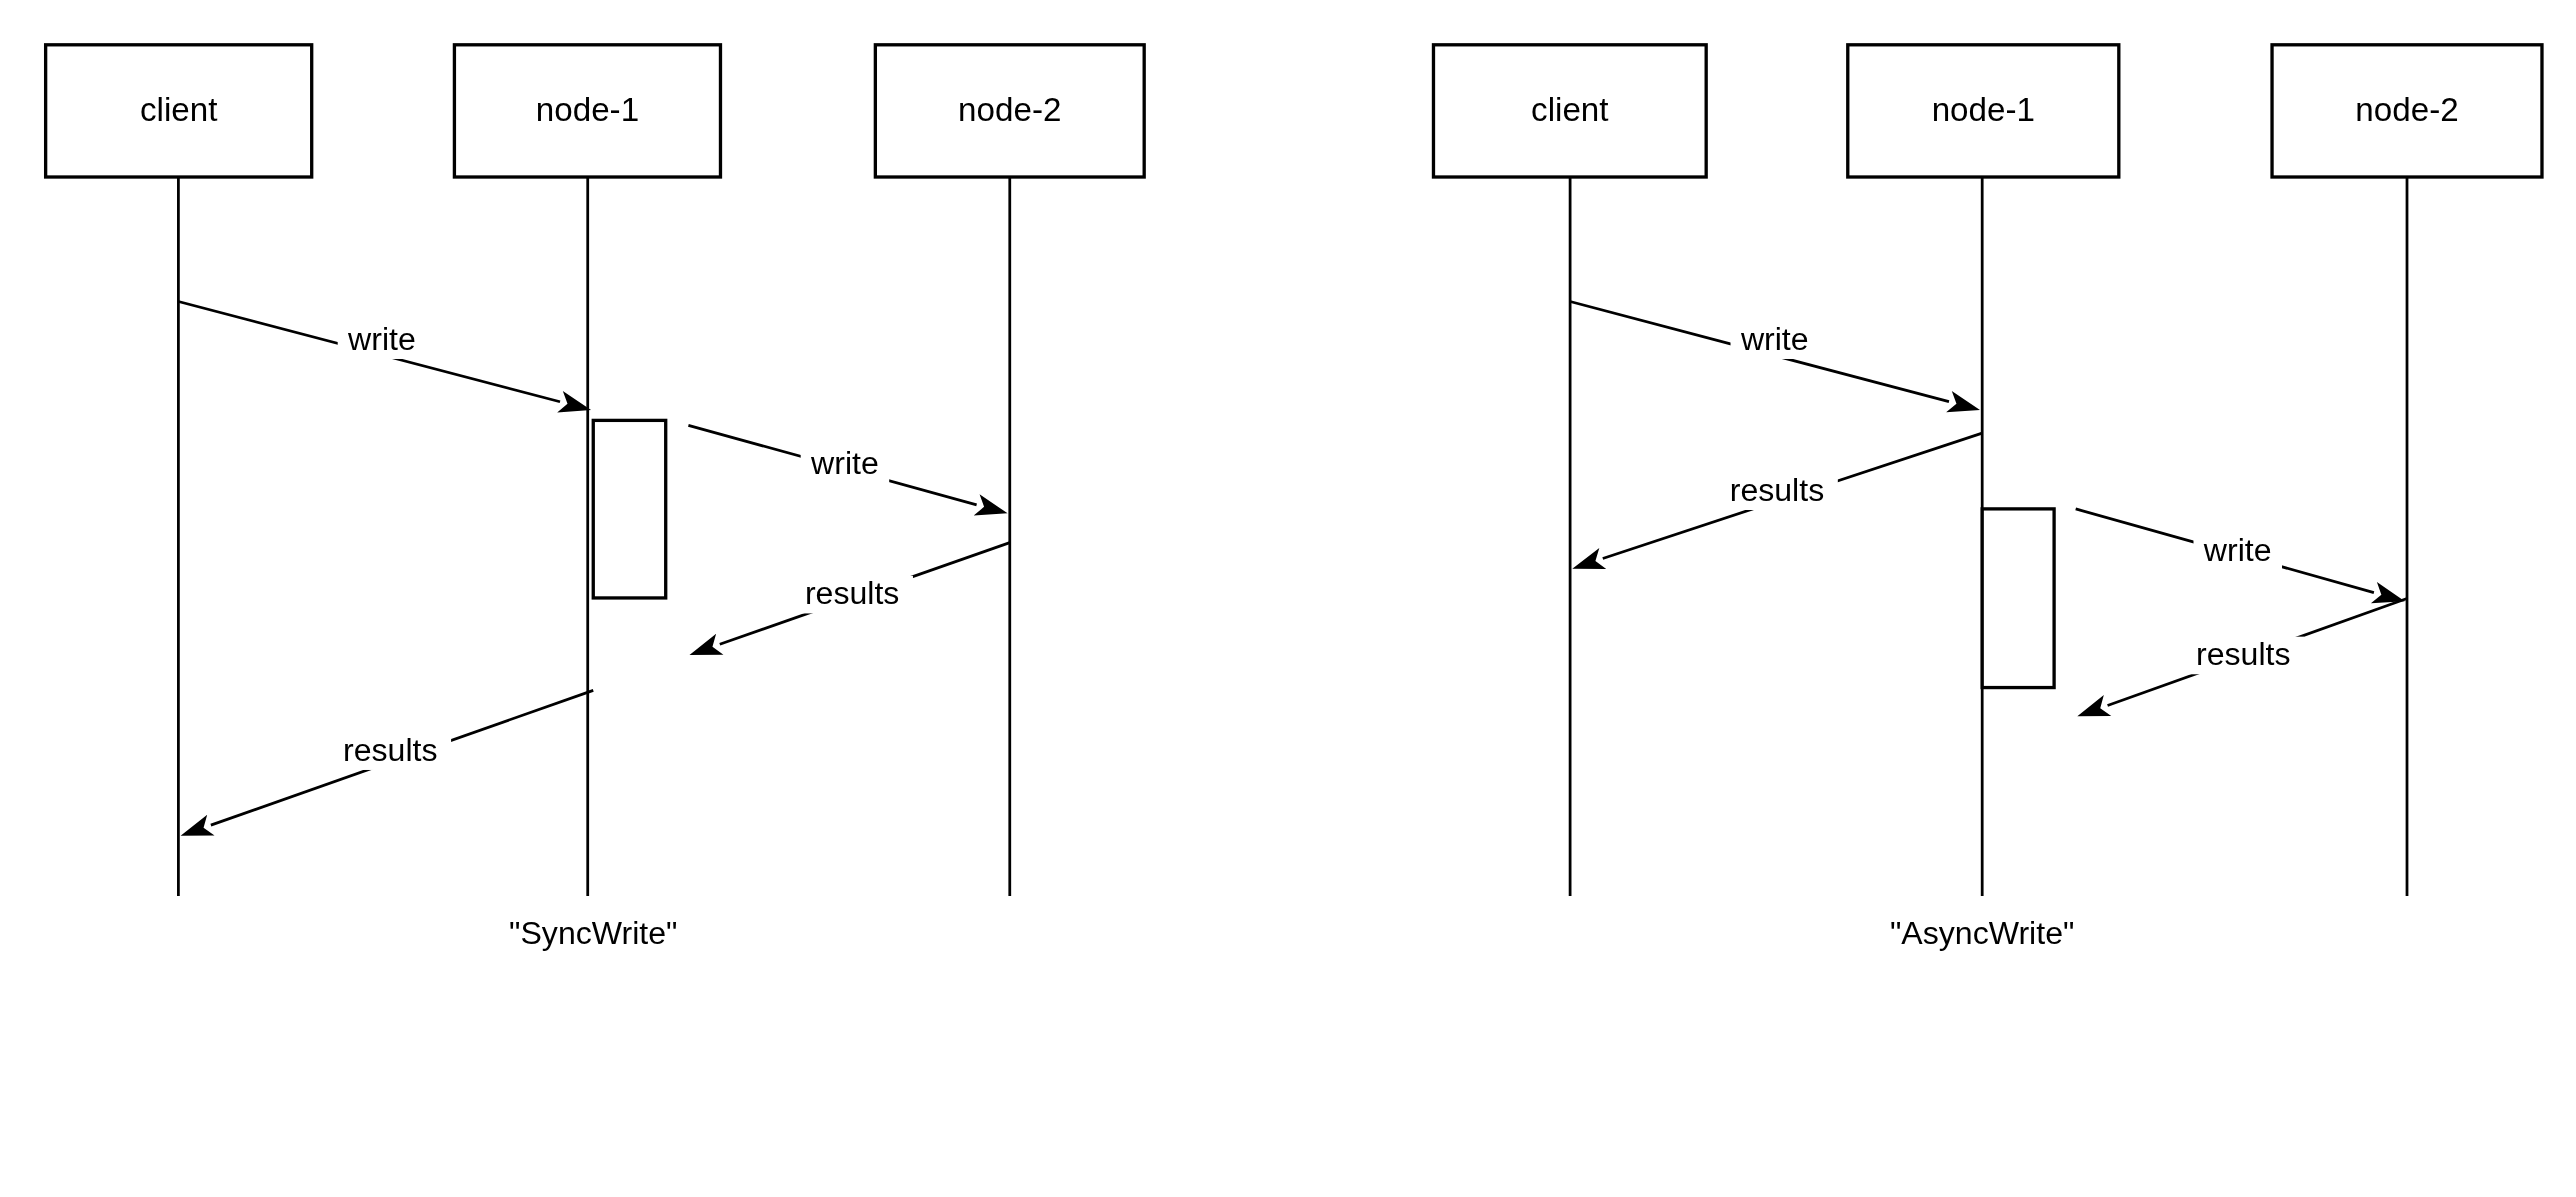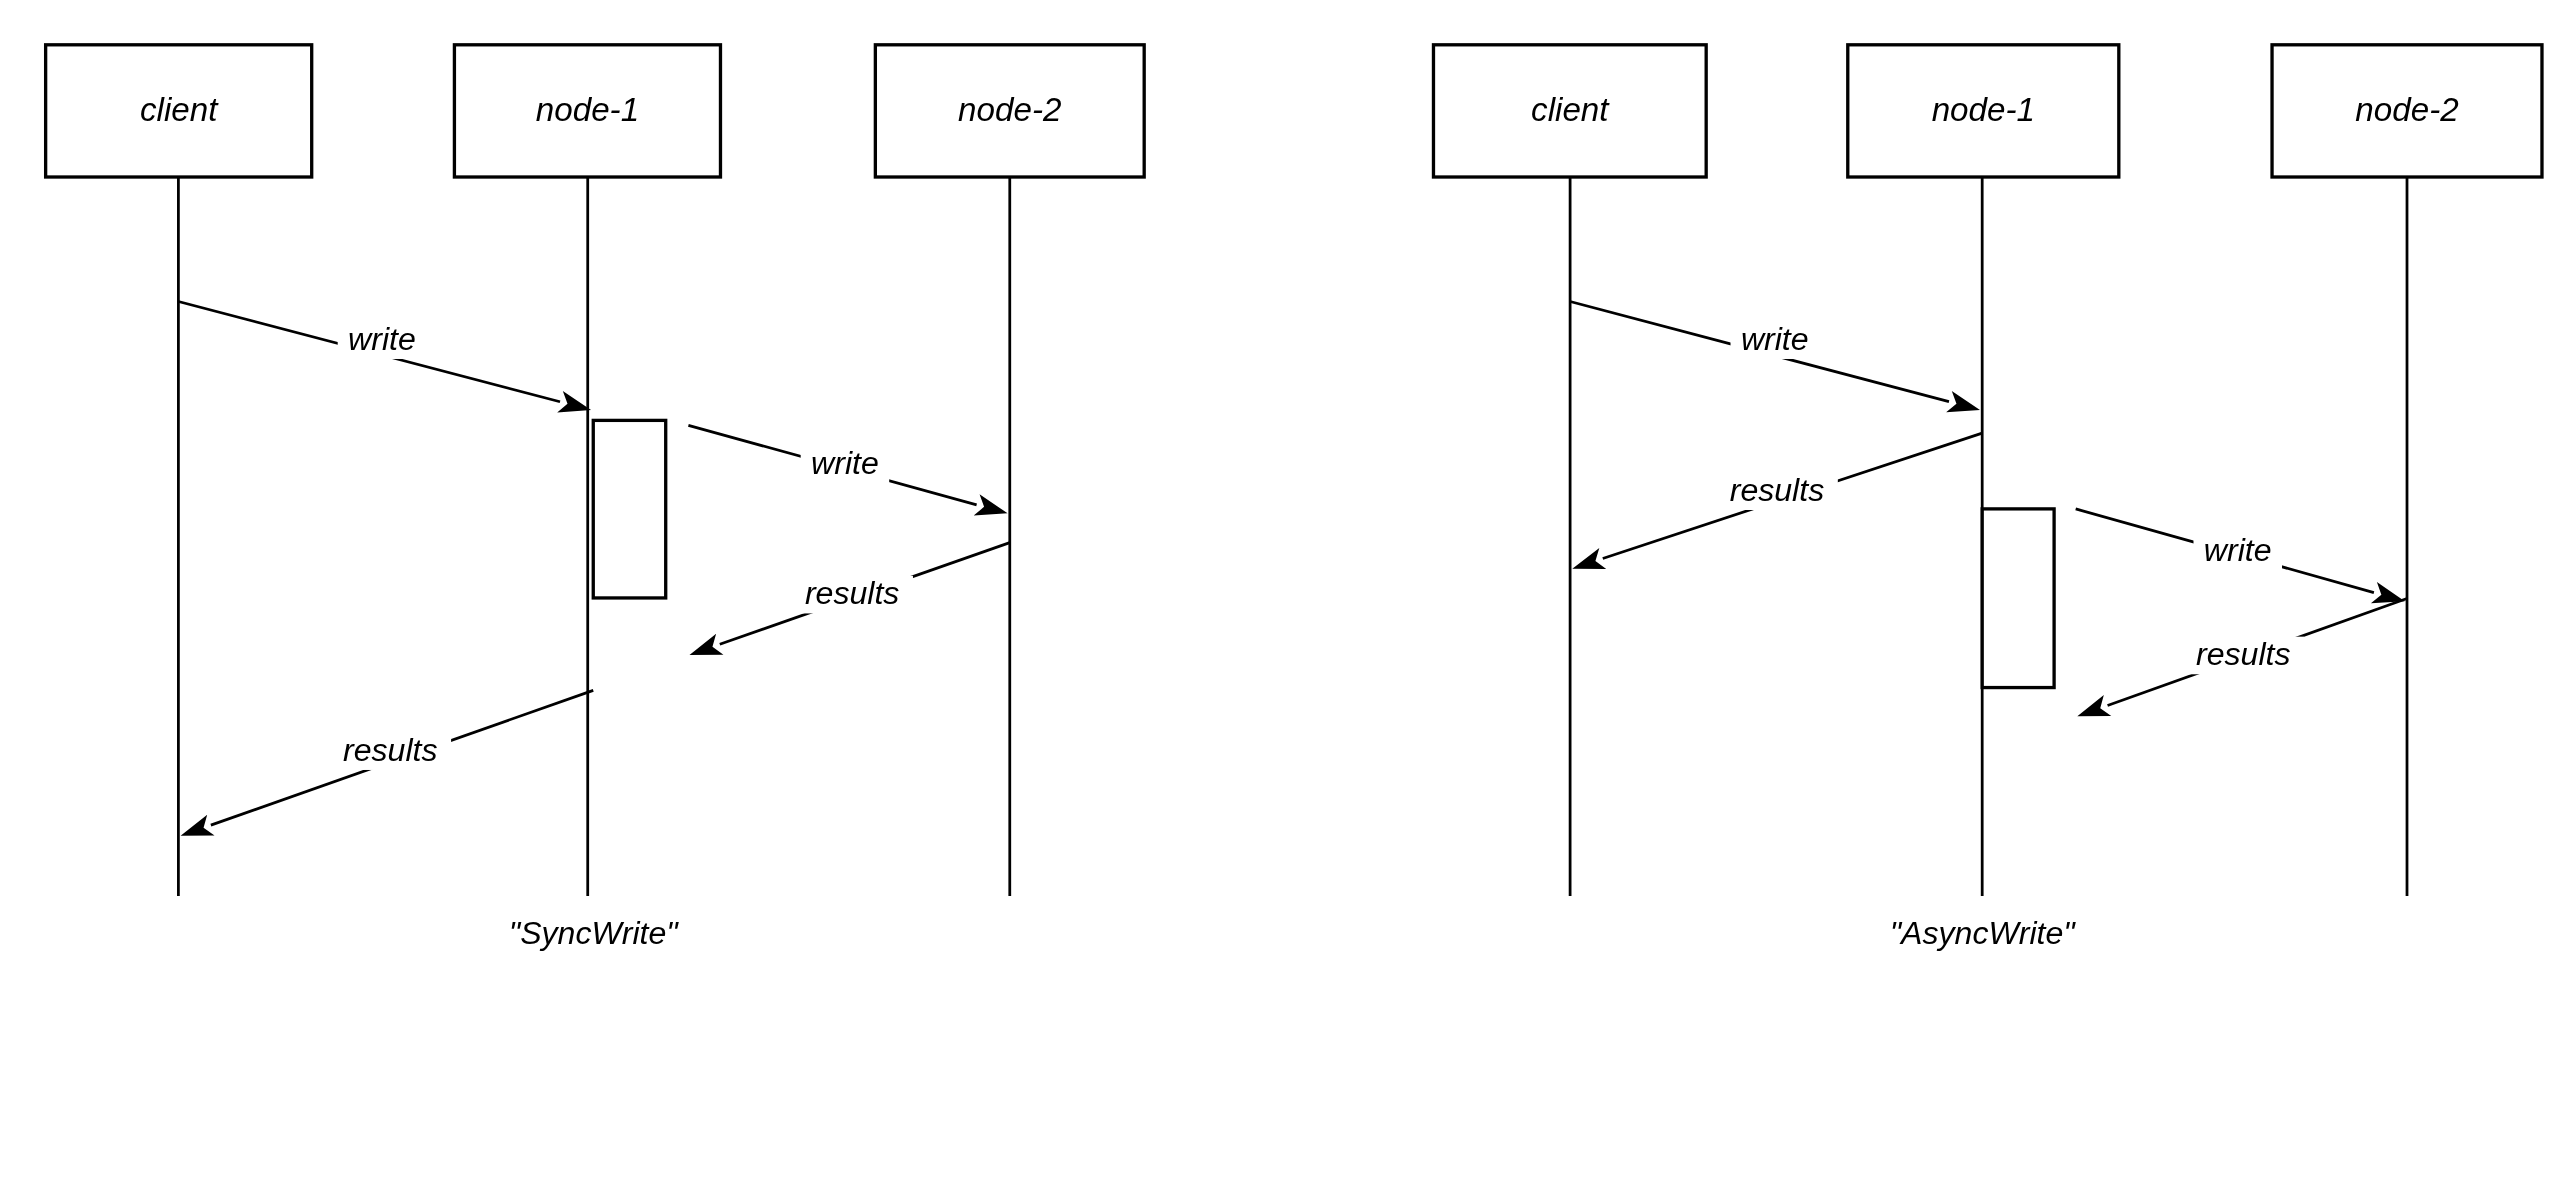--- a/index.html
+++ b/index.html
@@ -11,21 +11,20 @@
   body {
     font-family: "Liberation Sans", sans-serif;
     color: #000000;
   }
   #stage {
     position: relative;
     width: 2576px;
     height: 1197px;
     background: #ffffff;
     overflow: hidden;
-    font-style: italic;
   }
   svg.diagram-canvas {
     position: absolute;
     left: 0;
     top: 0;
     width: 2576px;
     height: 1197px;
   }
   .participant-box-rect {
     fill: #ffffff;

